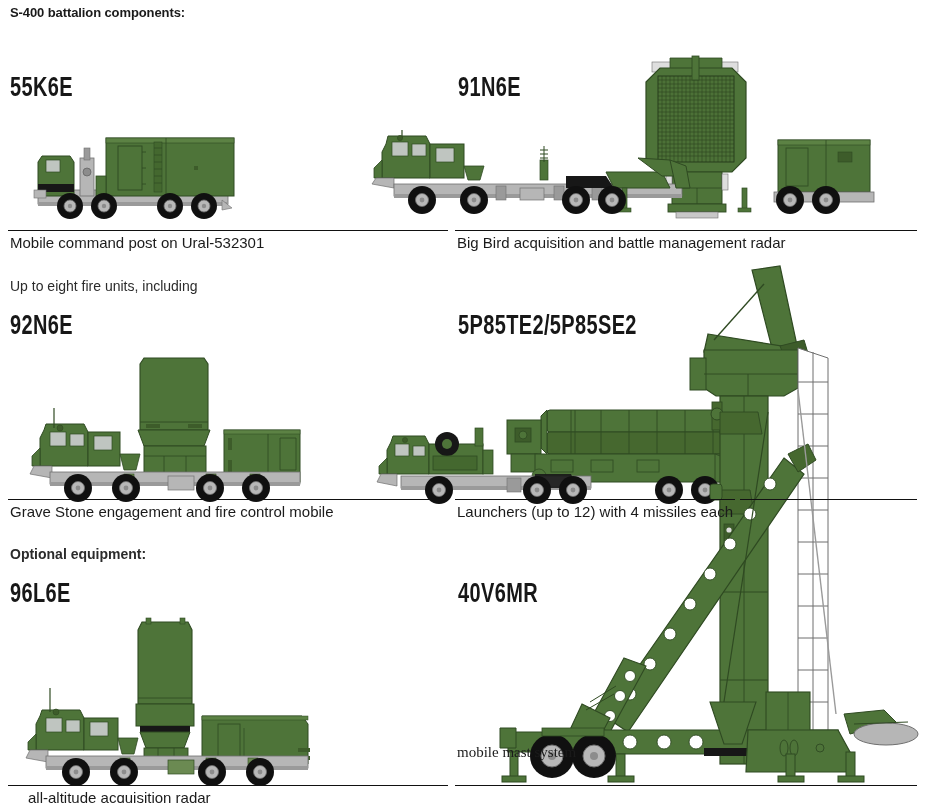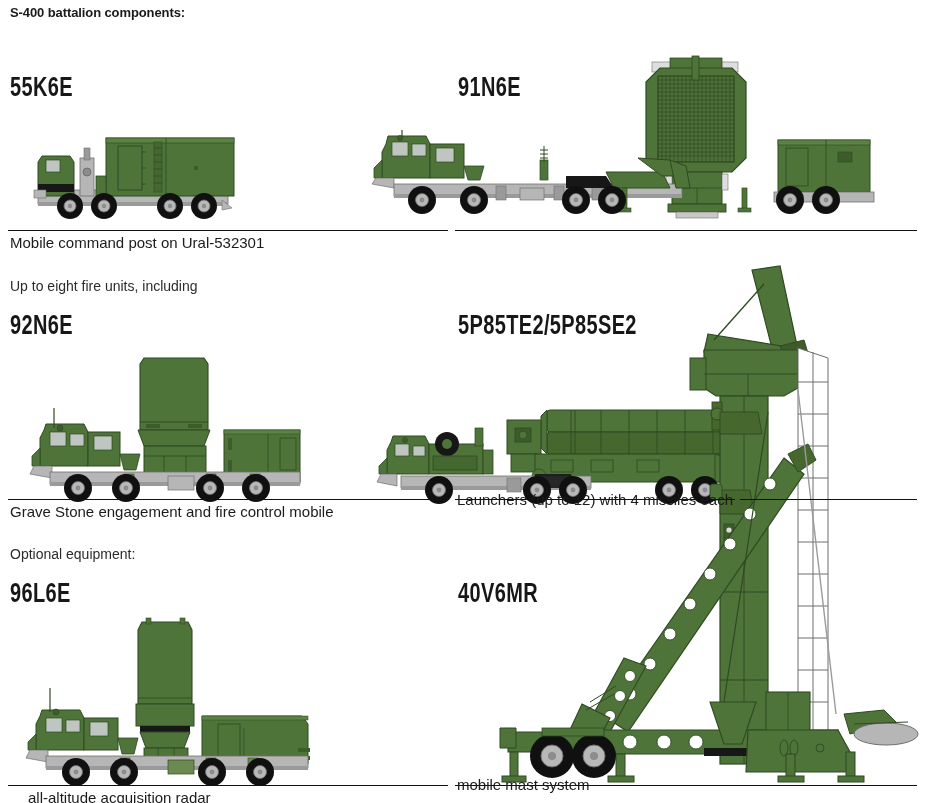--- a/index.html
+++ b/index.html
@@ -16,21 +16,21 @@
   svg{display:block;overflow:visible;}
 </style>
 </head>
 <body>
 
 <div class="page">
 
   <div class="title">S-400 battalion components:</div>
 
   <div class="section-label" style="left:10px;top:278px;">Up to eight fire units, including</div>
-  <div class="section-label" style="left:10px;top:546px;">Optional equipment:</div>
+  <div class="section-label" style="left:10px;top:546px;font-weight:bold;">Optional equipment:</div>
 
   <div class="model" style="left:10px;top:72px;">55K6E</div>
   <div class="model" style="left:458px;top:72px;">91N6E</div>
   <div class="model" style="left:10px;top:310px;">92N6E</div>
   <div class="model" style="left:458px;top:310px;">5P85TE2/5P85SE2</div>
   <div class="model" style="left:10px;top:578px;">96L6E</div>
   <div class="model" style="left:458px;top:578px;">40V6MR</div>
 
   <div class="art" style="left:8px;top:128px;">
     <svg width="250" height="100" viewBox="0 0 250 100">
@@ -513,18 +513,19 @@
 
   <div class="rule" style="left:8px;top:230px;width:440px;"></div>
   <div class="rule" style="left:455px;top:230px;width:462px;"></div>
   <div class="rule" style="left:8px;top:499px;width:440px;"></div>
   <div class="rule" style="left:455px;top:499px;width:280px;"></div>
   <div class="rule" style="left:740px;top:499px;width:177px;"></div>
   <div class="rule" style="left:8px;top:785px;width:440px;"></div>
   <div class="rule" style="left:455px;top:785px;width:462px;"></div>
 
   <div class="caption" style="left:10px;top:234px;">Mobile command post on Ural-532301</div>
+  <div class="caption" style="left:457px;top:234px;">Big Bird acquisition and battle management radar</div>
   <div class="caption" style="left:10px;top:503px;">Grave Stone engagement and fire control mobile</div>
-  <div class="caption" style="left:457px;top:491px;">Launchers (up to 12) with 4 missiles each</div>
+  <div class="caption" style="left:457px;top:503px;">Launchers (up to 12) with 4 missiles each</div>
   <div class="caption" style="left:28px;top:789px;">all-altitude acquisition radar</div>
-  <div class="caption" style="left:457px;top:776px;">mobile mast system</div>
+  <div class="caption" style="left:457px;top:744px;font-family:Liberation Serif, serif;">mobile mast system</div>
 
 </div>
 
 </body></html>

